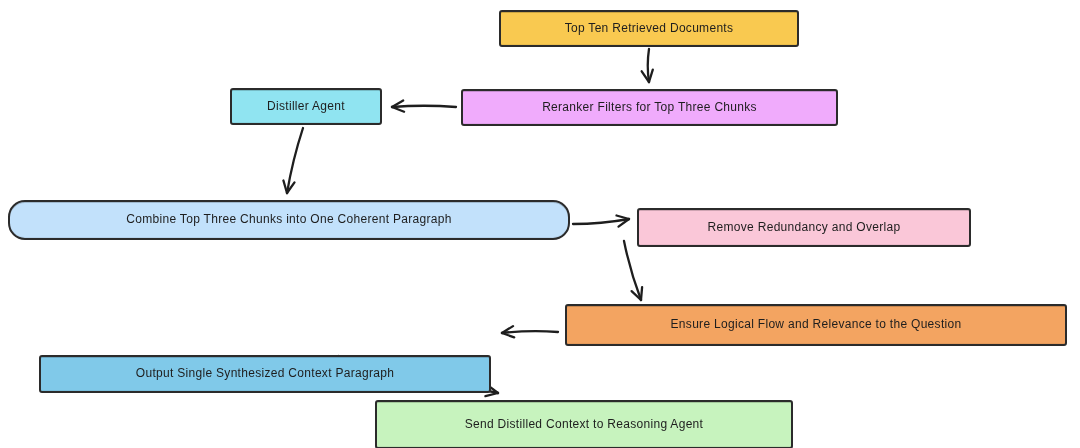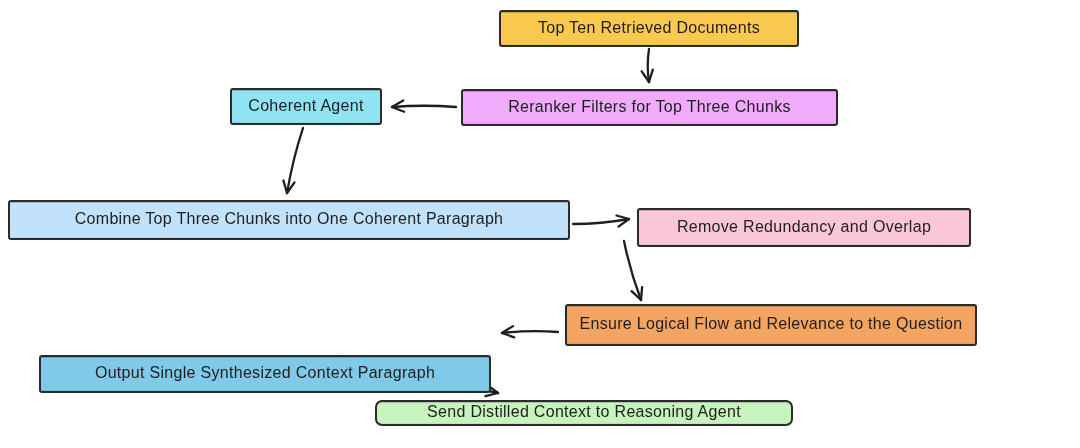--- a/index.html
+++ b/index.html
@@ -26,21 +26,21 @@
     position: absolute;
     box-sizing: border-box;
     border: 2px solid #2b2b2b;
     border-radius: 3px;
     display: flex;
     align-items: center;
     justify-content: center;
     box-shadow: inset 0 1px 0 rgba(0,0,0,0.18), inset 0 -1px 0 rgba(0,0,0,0.06);
   }
   .flow-node .node-label {
-    font-size: 16px;
+    font-size: 12px;
     letter-spacing: 0.3px;
     color: #1e1e1e;
     white-space: nowrap;
     line-height: 1;
     padding: 0 6px;
     transform: translateY(-1px);
   }
   .edge-path {
     fill: none;
     stroke: #1e1e1e;
@@ -91,31 +91,31 @@
       </g>
     </svg>
   <div id="node-layer">
       <div class="flow-node" style="left: 499px; top: 10px; width: 300px; height: 37px; background: rgb(249, 201, 80);">
         <span class="node-label">Top Ten Retrieved Documents</span>
       </div>
       <div class="flow-node" style="left: 461px; top: 89px; width: 377px; height: 37px; background: #f0abfc;">
         <span class="node-label">Reranker Filters for Top Three Chunks</span>
       </div>
       <div class="flow-node" style="left: 230px; top: 88px; width: 152px; height: 37px; background: rgb(144, 228, 241);">
-        <span class="node-label">Coherent Agent</span>
+        <span class="node-label">Distiller Agent</span>
       </div>
-      <div class="flow-node" style="left: 8px; top: 200px; width: 562px; height: 40px; background: rgb(194, 225, 251);">
+      <div class="flow-node" style="left: 8px; top: 200px; width: 562px; height: 40px; background: rgb(194, 225, 251); border-radius: 17px;">
         <span class="node-label">Combine Top Three Chunks into One Coherent Paragraph</span>
       </div>
       <div class="flow-node" style="left: 637px; top: 208px; width: 334px; height: 39px; background: rgb(250, 199, 216);">
         <span class="node-label">Remove Redundancy and Overlap</span>
       </div>
-      <div class="flow-node" style="left: 565px; top: 304px; width: 412px; height: 42px; background: rgb(243, 164, 97);">
+      <div class="flow-node" style="left: 565px; top: 304px; width: 502px; height: 42px; background: rgb(243, 164, 97);">
         <span class="node-label">Ensure Logical Flow and Relevance to the Question</span>
       </div>
       <div class="flow-node" style="left: 39px; top: 315px; width: 452px; height: 38px; background: rgb(128, 201, 233); margin-top: 40px;">
         <span class="node-label">Output Single Synthesized Context Paragraph</span>
       </div>
-      <div class="flow-node" style="left: 375px; top: 400px; width: 418px; height: 26px; background: rgb(199, 243, 190); border-radius: 7px;">
+      <div class="flow-node" style="left: 375px; top: 400px; width: 418px; height: 49px; background: rgb(199, 243, 190);">
         <span class="node-label">Send Distilled Context to Reasoning Agent</span>
       </div>
     </div>
 </div>
 
 </body></html>

